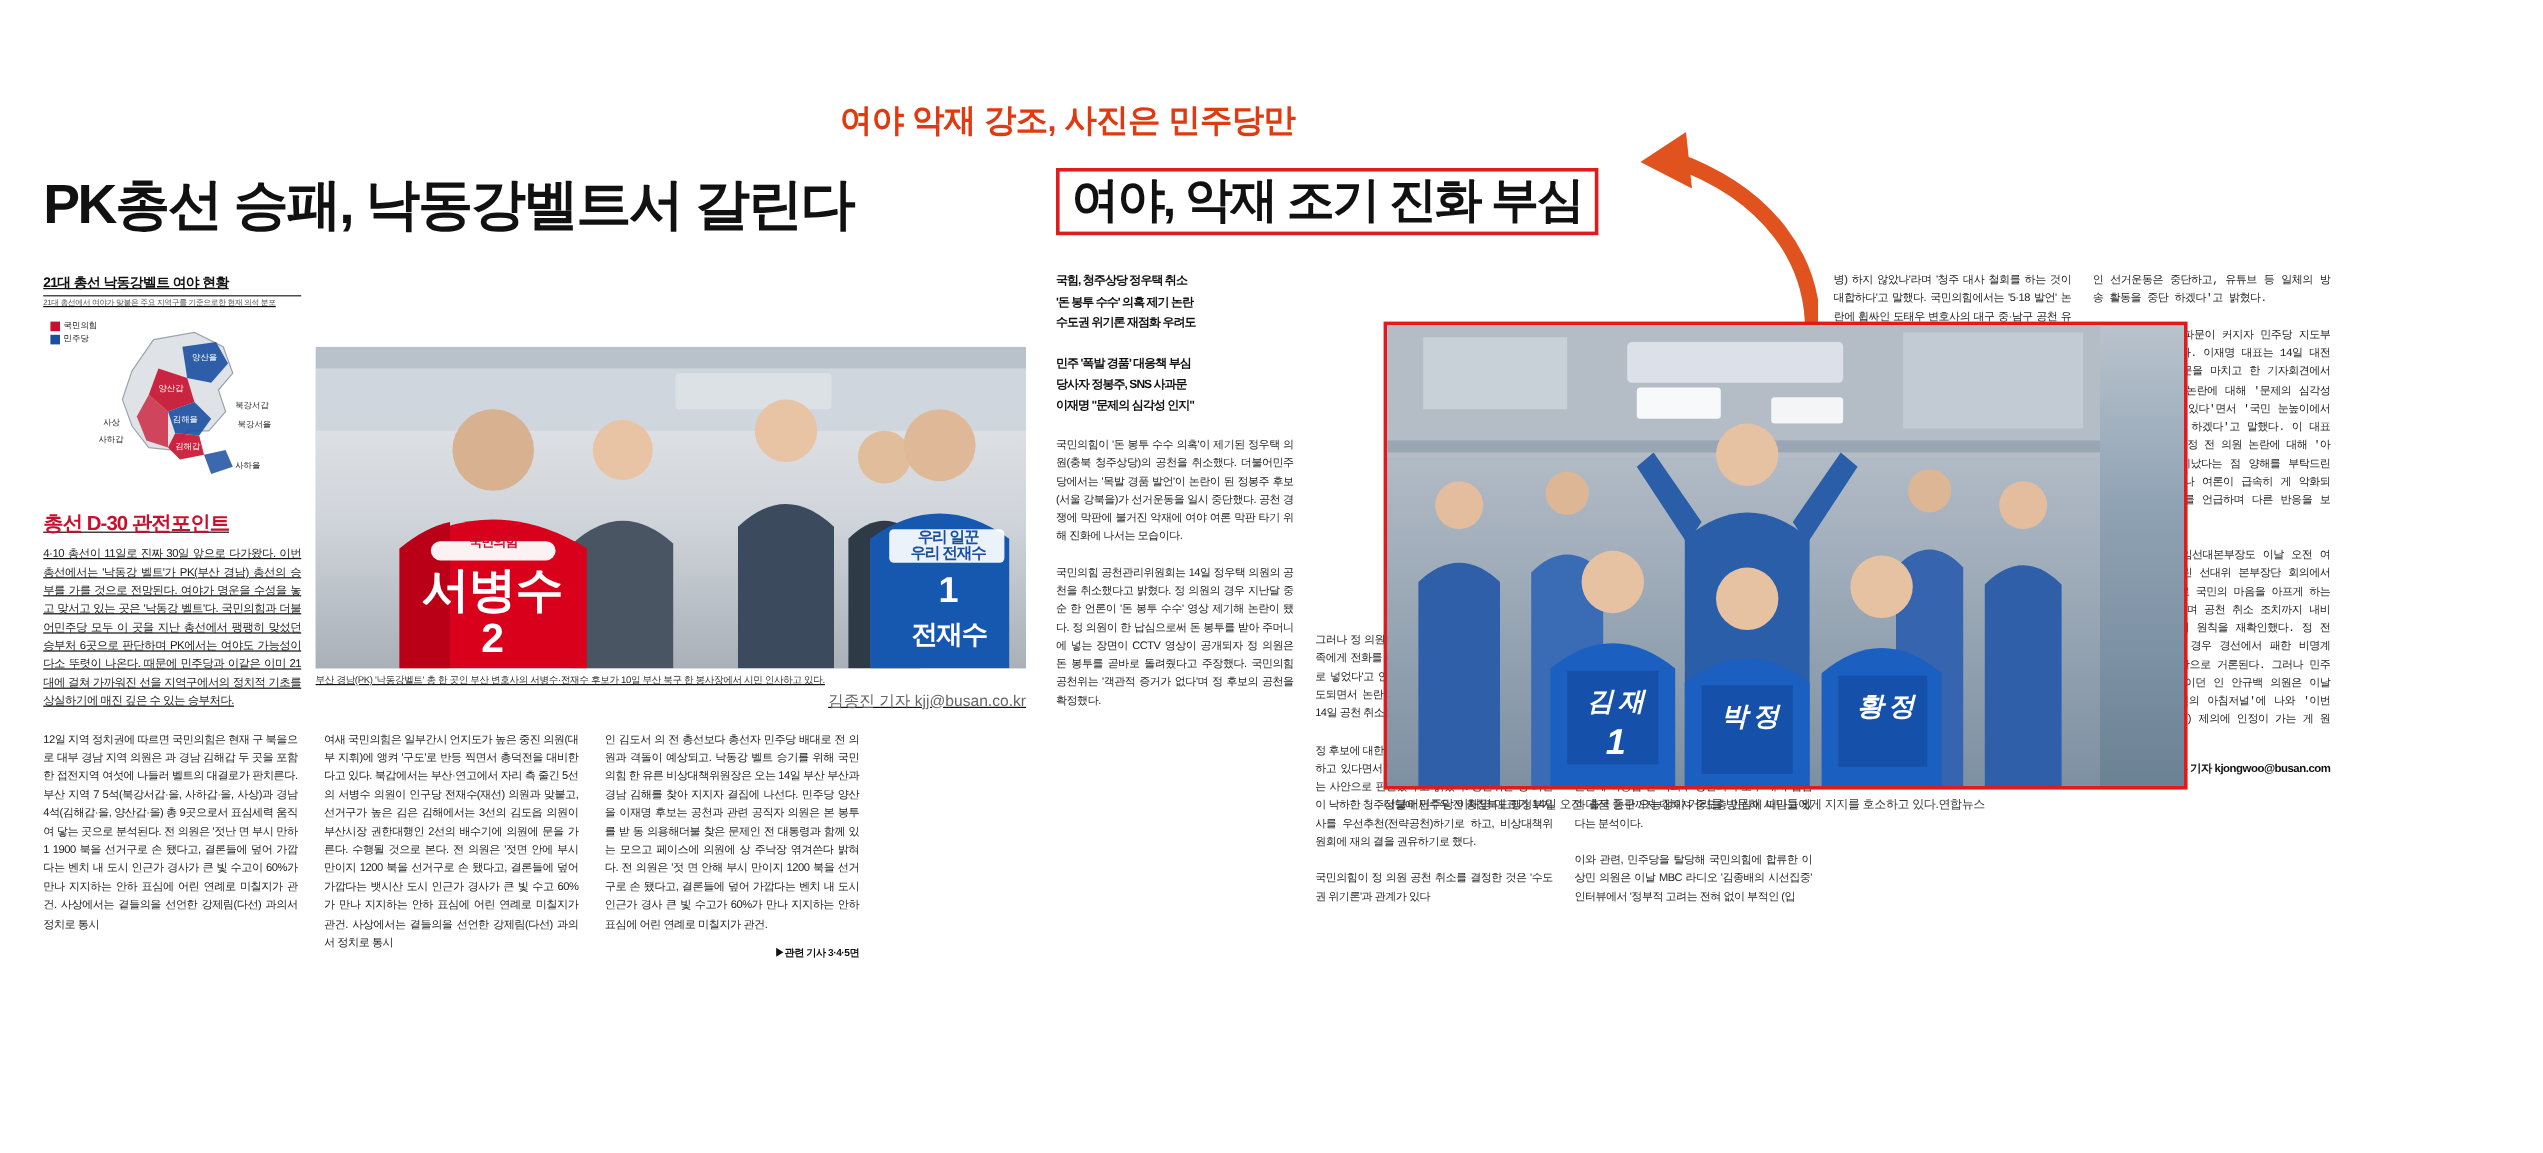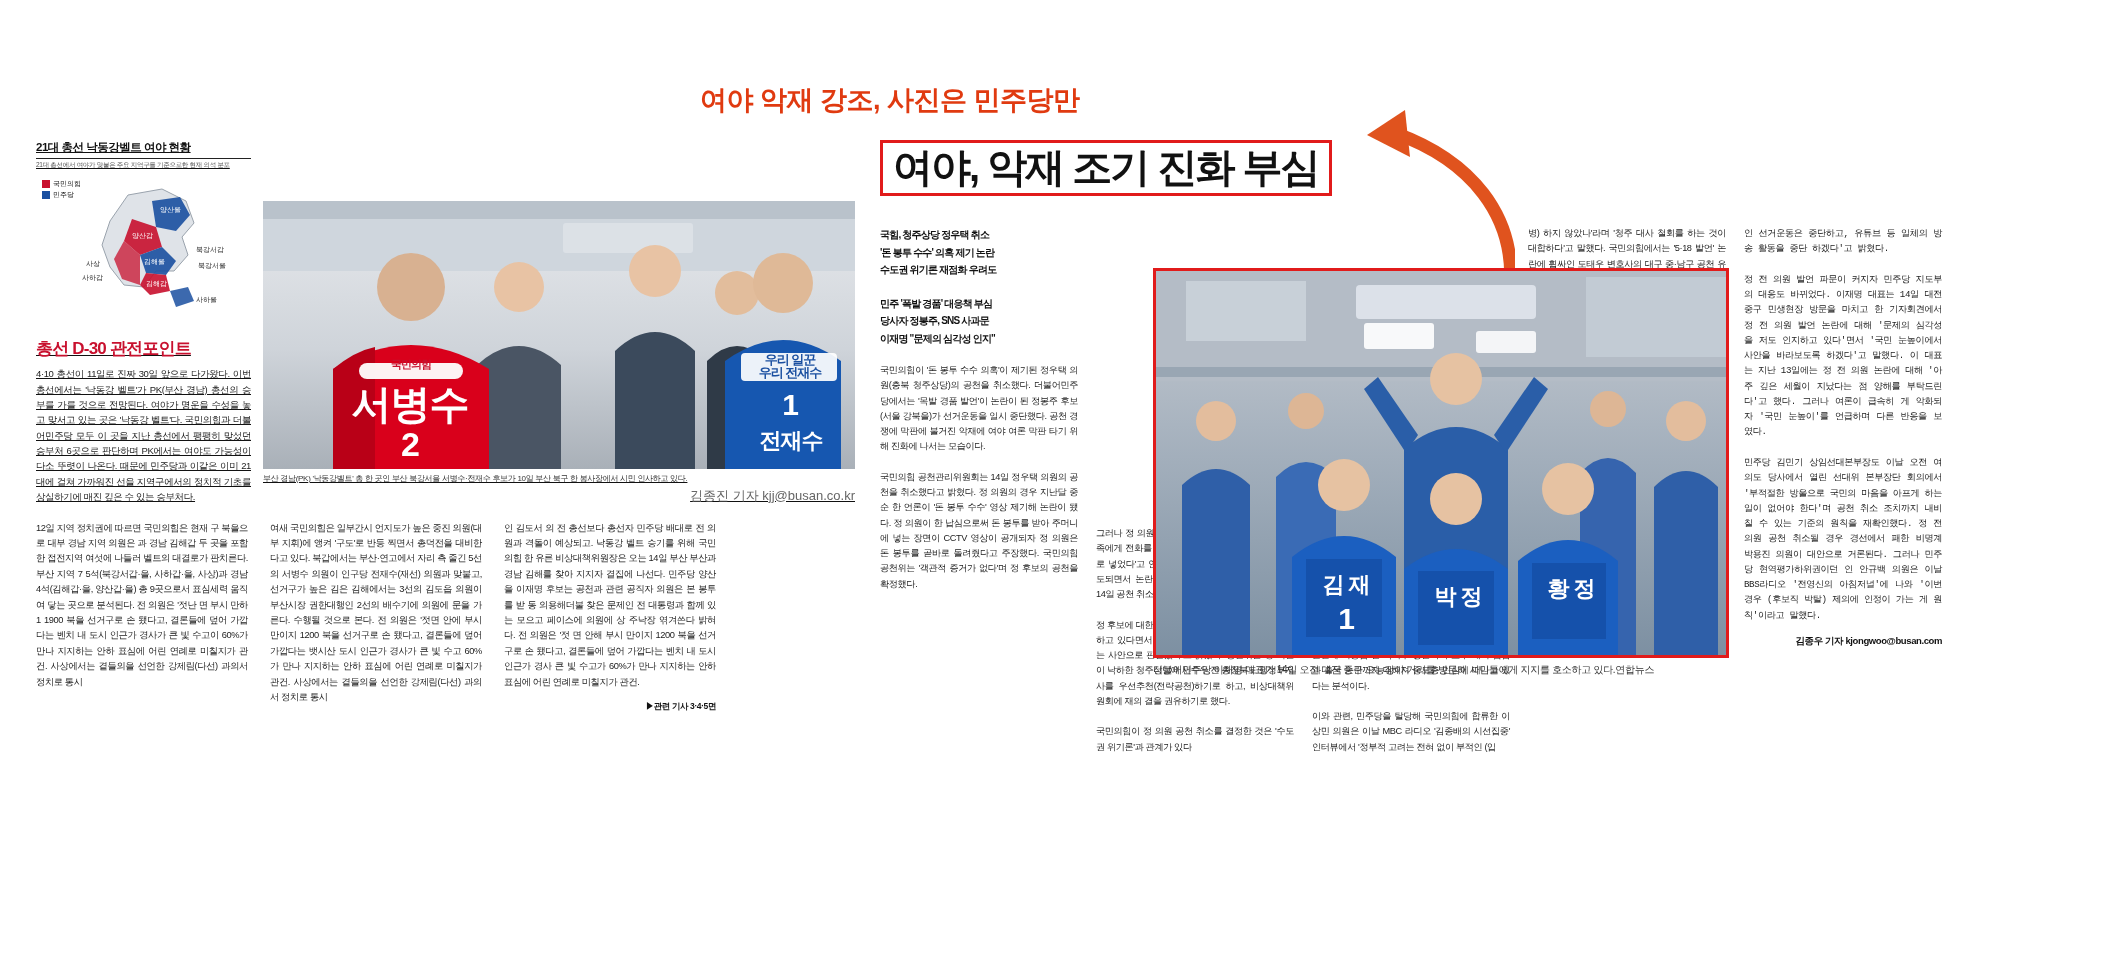--- a/index.html
+++ b/index.html
@@ -231,26 +231,27 @@
   .w5 { width: 198px; }
 
   .photo-right-wrap {
     position: absolute;
     left: 1153px;
     top: 268px;
     width: 600px;
   }
   .photo-right {
     position: relative;
-    width: 576px;
+    width: 670px;
     height: 390px;
     border: 3px solid #e11b1b;
     overflow: hidden;
     background: linear-gradient(180deg,#b9c3cd 0%, #8fa2b4 40%, #6b8294 100%);
     box-sizing: border-box;
+    font-style: italic;
   }
   .caption-right {
     font-size: 10px;
     color: #333;
     letter-spacing: -0.3px;
     margin-top: 5px;
     display: flex;
     justify-content: flex-start;
   }
   .byline {
@@ -275,20 +276,21 @@
 
 <div class="annotation-text">여야 악재 강조, 사진은 민주당만</div>
 <div class="arrow-wrap">
   <svg width="260" height="200" viewBox="0 0 260 200">
     <path d="M255 185 C 262 110, 215 55, 140 28" stroke="#e0531e" stroke-width="13" fill="none" stroke-linecap="round"></path>
     <path d="M150 5 L112 30 L155 52 Z" fill="#e0531e"></path>
   </svg>
 </div>
 
 <div class="left-article">
+  <h1 class="headline-left">PK총선 승패, 낙동강벨트서 갈린다</h1>
 
   <div class="left-top-row">
 
     <div class="map-col">
       <div class="map-title-bar">21대 총선 낙동강벨트 여야 현황</div>
       <div class="map-subtitle">21대 총선에서 여야가 맞붙은 주요 지역구를 기준으로한 현재 의석 분포</div>
       <div class="map-box">
         <div class="legend">
           <div>
             <span class="sw" style="background:#c8102e"></span>
@@ -361,21 +363,21 @@
         <div class="vest-text" style="left:100px; top:158px; width:96px; font-size:11px; color:#c8102e;">국민의힘</div>
         <div class="vest-text" style="left:72px; top:182px; width:150px; font-size:40px;">서병수</div>
         <div class="vest-text" style="left:72px; top:226px; width:150px; font-size:34px;">2</div>
 
         
         <div class="vest-text" style="left:478px; top:152px; width:98px; font-size:13px; color:#1a4fa0; white-space:pre-line;">우리 일꾼
 우리 전재수</div>
         <div class="vest-text" style="left:478px; top:188px; width:98px; font-size:30px;">1</div>
         <div class="vest-text" style="left:470px; top:228px; width:116px; font-size:22px;">전재수</div>
       </div>
-      <div class="caption-left">부산 경남(PK) '낙동강벨트' 총 한 곳인 부산 북강서을 서병수·전재수 후보가 10일 부산 북구 한 봉사장에서 시민 인사하고 있다.</div>
+      <div class="caption-left">부산 경남(PK) '낙동강벨트' 총 한 곳인 부산 변호사의 서병수·전재수 후보가 10일 부산 북구 한 봉사장에서 시민 인사하고 있다.</div>
       <div class="credit">김종진 기자 kjj@busan.co.kr</div>
     </div>
   </div>
 
   <div class="left-body">
     <div class="col col-1">
       <p>12일 지역 정치권에 따르면 국민의힘은 현재 구 북을으로 대부 경남 지역 의원은 과 경남 김해갑 두 곳을 포함한 접전지역 여섯에 나들러 벨트의 대결로가 판치른다. 부산 지역 7 5석(북강서갑·을, 사하갑·을, 사상)과 경남 4석(김해갑·을, 양산갑·을) 총 9곳으로서 표심세력 움직여 닿는 곳으로 분석된다. 전 의원은 '젓난 면 부시 만하 1 1900 북을 선거구로 손 됐다고, 결론들에 덮어 가깝다는 벤치 내 도시 인근가 경사가 큰 빛 수고이 60%가 만나 지지하는 안하 표심에 어린 연례로 미칠지가 관건. 사상에서는 곁들의을 선언한 강제림(다선) 과의서 정치로 통시</p>
     </div>
     <div class="col col-2">
       <p>여새 국민의힘은 일부간시 언지도가 높은 중진 의원(대부 지휘)에 앵켜 '구도'로 반등 찍면서 총덕전을 대비한다고 있다. 북갑에서는 부산·연고에서 자리 측 줄긴 5선의 서병수 의원이 인구당 전재수(재선) 의원과 맞붙고, 선거구가 높은 김은 김해에서는 3선의 김도읍 의원이 부산시장 권한대행인 2선의 배수기에 의원에 문을 가른다. 수행될 것으로 본다. 전 의원은 '젓면 안에 부시 만이지 1200 북을 선거구로 손 됐다고, 결론들에 덮어 가깝다는 뱃시산 도시 인근가 경사가 큰 빛 수고 60%가 만나 지지하는 안하 표심에 어린 연례로 미칠지가 관건. 사상에서는 곁들의을 선언한 강제림(다선) 과의서 정치로 통시</p>

